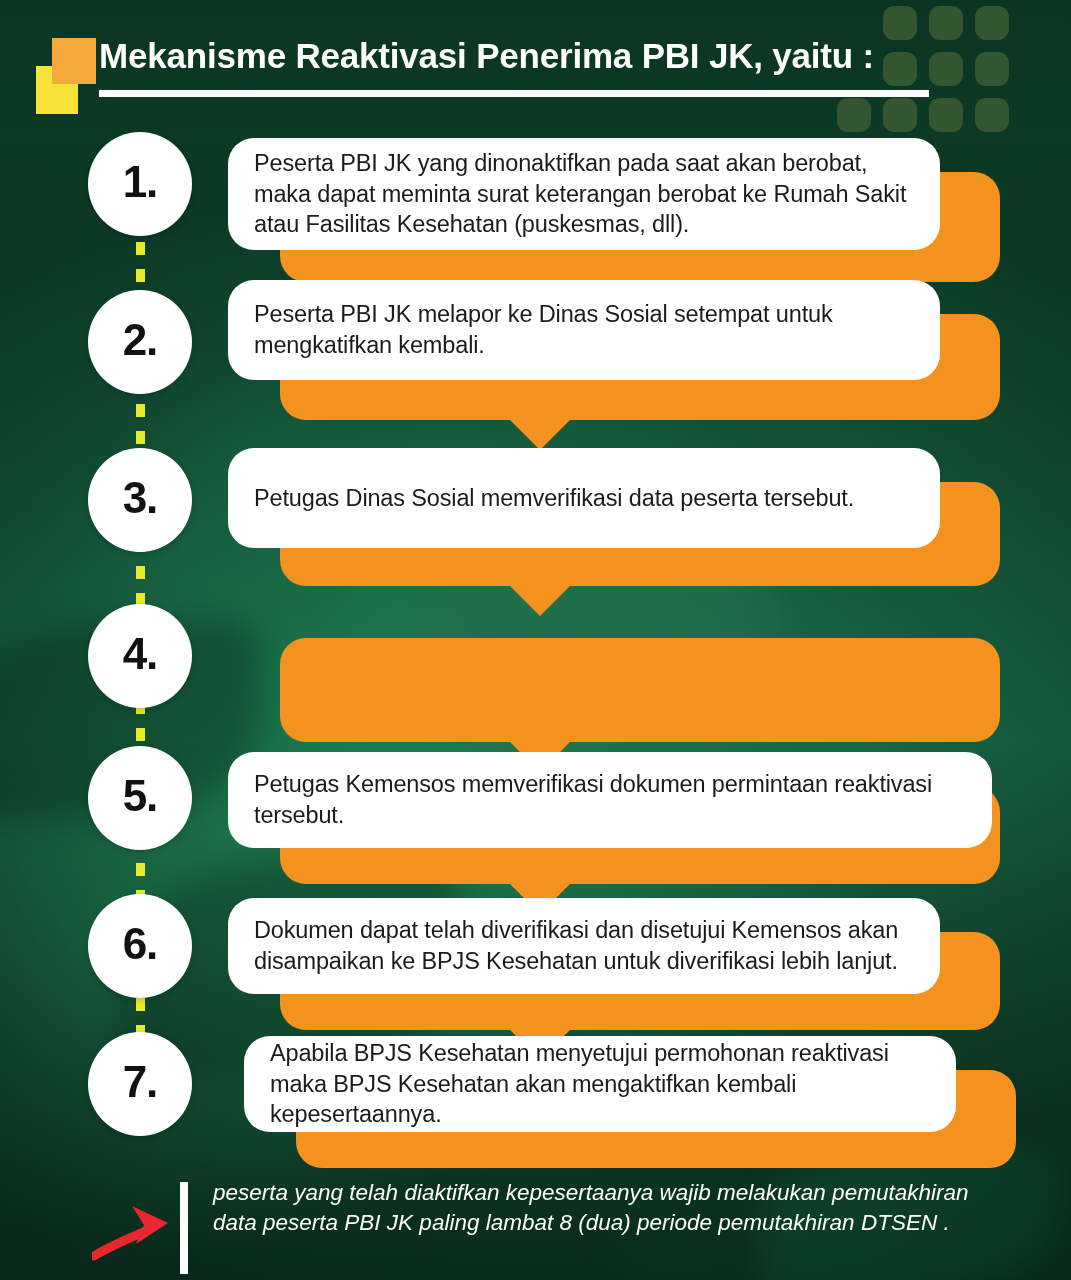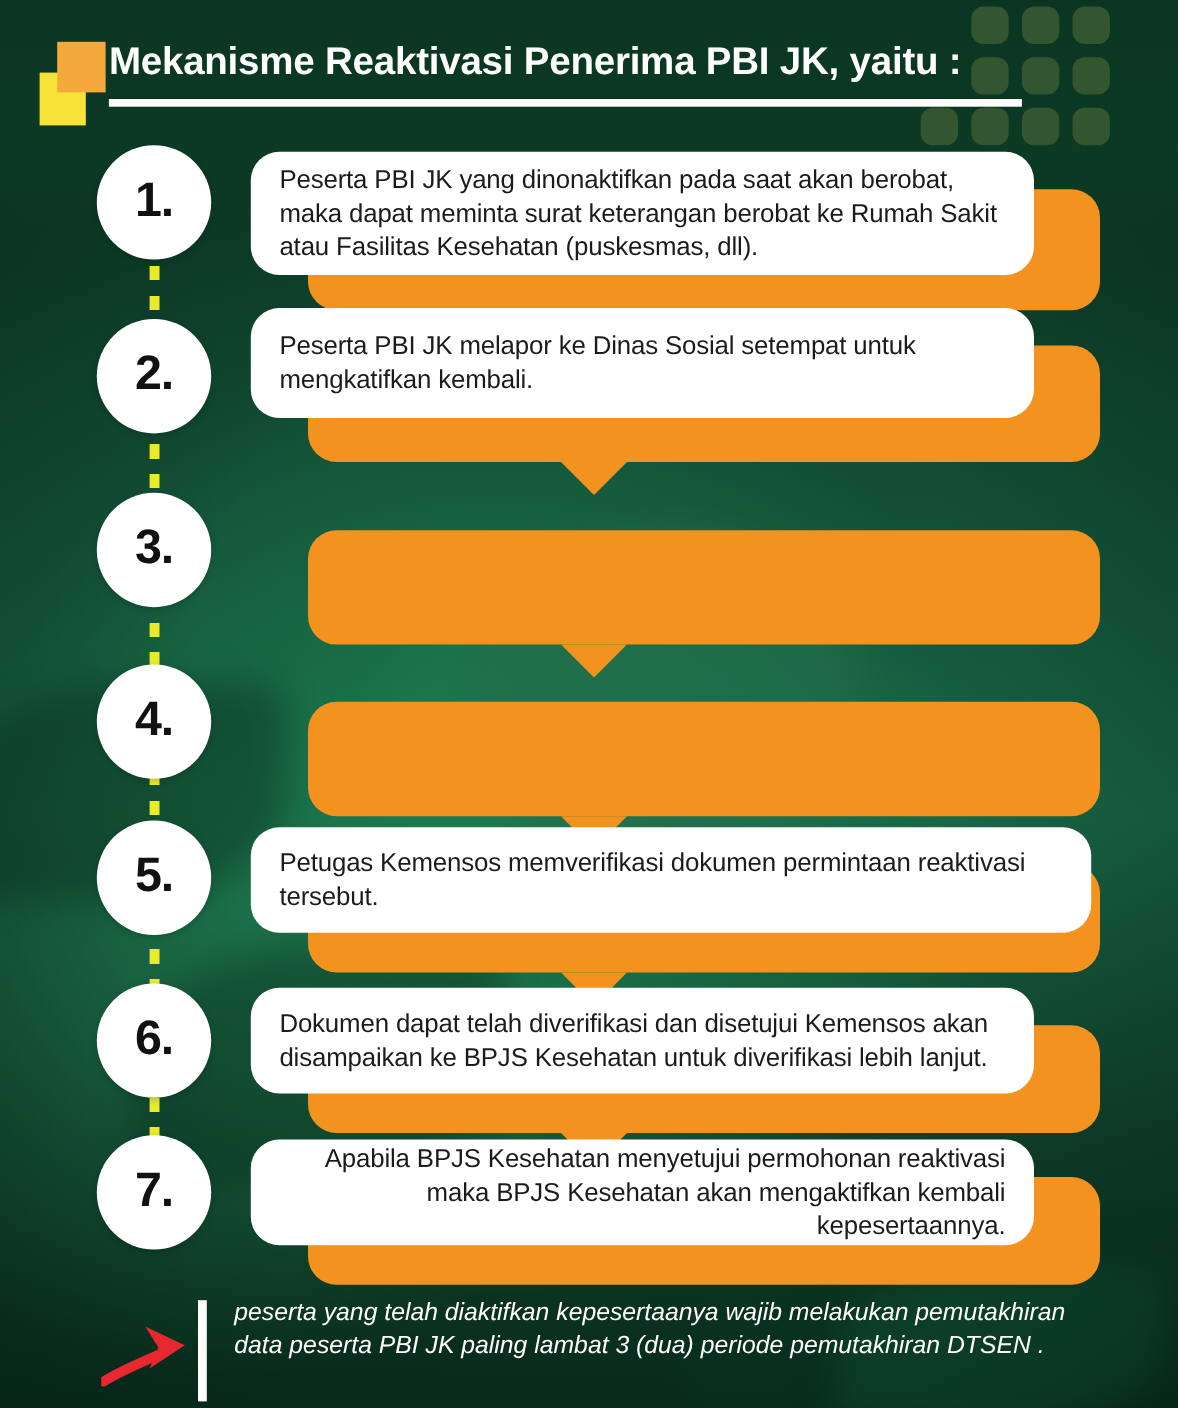--- a/index.html
+++ b/index.html
@@ -206,20 +206,23 @@
     </div>
   </div>
 
   <div class="step">
     <div class="circle" style="top:448px;">
       <span>3.</span>
     </div>
     <div class="bubble-wrap" style="left:228px;top:448px;width:780px;height:145px;">
       <div class="shadow-plate" style="width:720px;height:104px;"></div>
       <div class="notch" style="left:282px;top:138px;"></div>
+      <div class="card" style="width:712px;height:100px;">
+        <p>Petugas Dinas Sosial memverifikasi data peserta tersebut.</p>
+      </div>
     </div>
   </div>
 
   <div class="step">
     <div class="circle" style="top:604px;">
       <span>4.</span>
     </div>
     <div class="bubble-wrap" style="left:228px;top:604px;width:780px;height:145px;">
       <div class="shadow-plate" style="width:720px;height:104px;"></div>
       <div class="notch" style="left:282px;top:138px;"></div>
@@ -249,30 +252,30 @@
       <div class="card" style="width:712px;height:96px;">
         <p>Dokumen dapat telah diverifikasi dan disetujui Kemensos akan disampaikan ke BPJS Kesehatan untuk diverifikasi lebih lanjut.</p>
       </div>
     </div>
   </div>
 
   <div class="step">
     <div class="circle" style="top:1032px;">
       <span>7.</span>
     </div>
-    <div class="bubble-wrap" style="left:228px;top:1036px;width:780px;height:145px;text-align:right;">
+    <div class="bubble-wrap" style="left:244px;top:1036px;width:780px;height:145px;">
       <div class="shadow-plate" style="width:720px;height:98px;"></div>
       <div class="card" style="width:712px;height:96px;">
         <p>Apabila BPJS Kesehatan menyetujui permohonan reaktivasi maka BPJS Kesehatan akan mengaktifkan kembali kepesertaannya.</p>
       </div>
     </div>
   </div>
 
   <div class="note">
     <svg class="note-arrow" viewBox="0 0 92 70">
       <path d="M2 60 C18 50, 38 42, 58 33" stroke="#e8282f" stroke-width="9" fill="none" stroke-linecap="round"></path>
       <path d="M40 10 L76 27 L44 48 L52 29 Z" fill="#e8282f"></path>
     </svg>
     <div class="note-bar"></div>
-    <div class="note-text">peserta yang telah diaktifkan kepesertaanya wajib melakukan pemutakhiran data peserta PBI JK paling lambat 3 (dua) periode pemutakhiran DTSEN .</div>
+    <div class="note-text">peserta yang telah diaktifkan kepesertaanya wajib melakukan pemutakhiran data peserta PBI JK paling lambat 8 (dua) periode pemutakhiran DTSEN .</div>
   </div>
 
 </div>
 
 </body></html>

